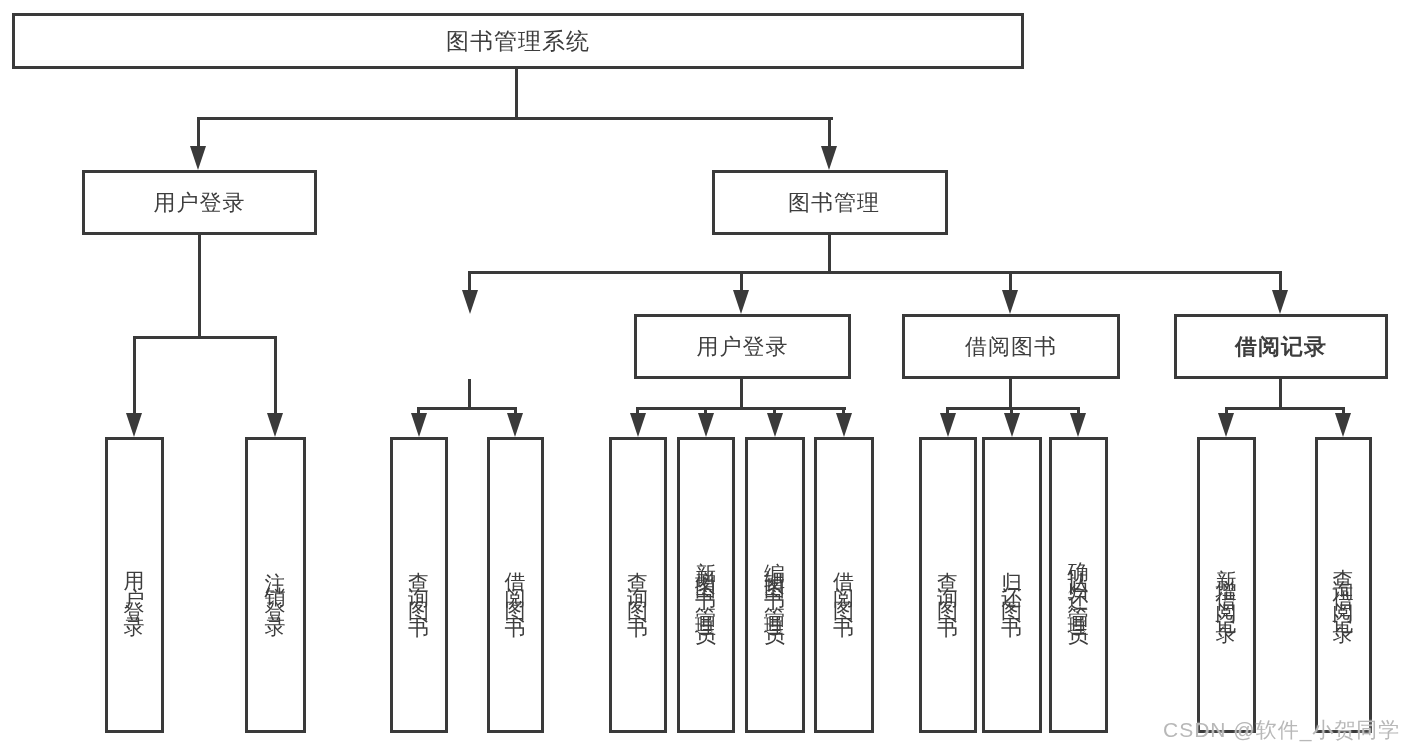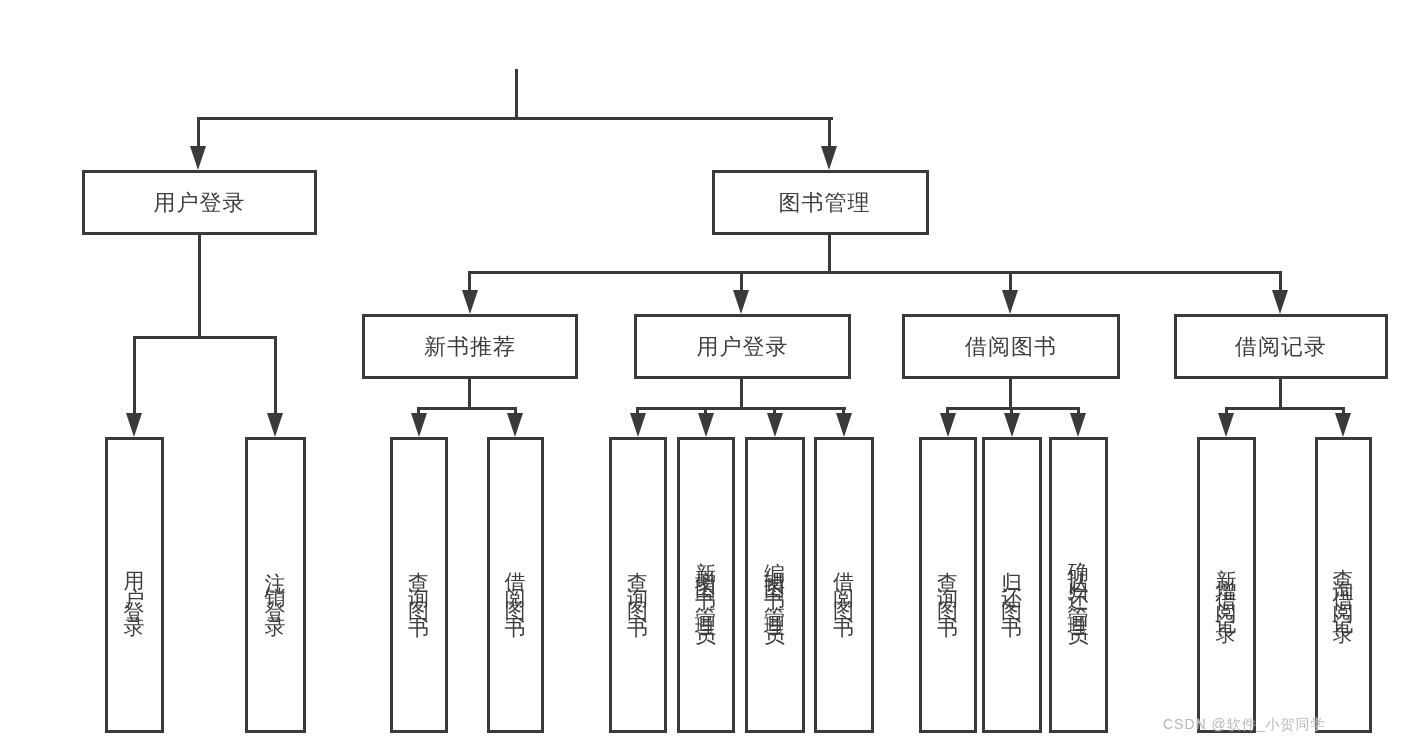--- a/index.html
+++ b/index.html
@@ -27,62 +27,62 @@
   .hl { height:3px; }
   .vl { width:3px; }
   .arr {
     position:absolute; width:0; height:0;
     border-left:8px solid transparent;
     border-right:8px solid transparent;
     border-top:24px solid #3a3a3a;
   }
   .watermark {
     position:absolute; left:1163px; top:716px;
-    font-size:14px; color:#b8b8b8; letter-spacing:1px;
+    font-size:21px; color:#b8b8b8; letter-spacing:1px;
     text-shadow:0 0 2px #ffffff; white-space:nowrap;
   }
 </style>
 </head>
 <body>
 
 <div class="canvas">
 
+  <div class="box root" style="left:12px;top:13px;width:1012px;height:56px;">图书管理系统</div>
 
   <div class="vl" style="left:515px;top:69px;height:49px;"></div>
   <div class="hl" style="left:197px;top:117px;width:636px;"></div>
   <div class="vl" style="left:197px;top:117px;height:31px;"></div>
   <div class="arr" style="left:190px;top:146px;"></div>
   <div class="vl" style="left:828px;top:117px;height:31px;"></div>
   <div class="arr" style="left:821px;top:146px;"></div>
 
   <div class="box" style="left:82px;top:170px;width:235px;height:65px;">用户登录</div>
-  <div class="box" style="left:712px;top:170px;width:217px;height:65px;padding-left:8px;">图书管理</div>
+  <div class="box" style="left:712px;top:170px;width:236px;height:65px;padding-left:8px;">图书管理</div>
 
   <div class="vl" style="left:198px;top:235px;height:102px;"></div>
   <div class="hl" style="left:133px;top:336px;width:144px;"></div>
   <div class="vl" style="left:133px;top:336px;height:79px;"></div>
   <div class="arr" style="left:126px;top:413px;"></div>
   <div class="vl" style="left:274px;top:336px;height:79px;"></div>
   <div class="arr" style="left:267px;top:413px;"></div>
 
   <div class="vl" style="left:828px;top:235px;height:38px;"></div>
   <div class="hl" style="left:468px;top:271px;width:814px;"></div>
   <div class="vl" style="left:468px;top:271px;height:21px;"></div>
   <div class="arr" style="left:462px;top:290px;"></div>
   <div class="vl" style="left:740px;top:271px;height:21px;"></div>
   <div class="arr" style="left:733px;top:290px;"></div>
   <div class="vl" style="left:1009px;top:271px;height:21px;"></div>
   <div class="arr" style="left:1002px;top:290px;"></div>
   <div class="vl" style="left:1279px;top:271px;height:21px;"></div>
   <div class="arr" style="left:1272px;top:290px;"></div>
 
-  <div class="box" style="left:362px;top:314px;width:216px;height:65px;">新书推荐</div>
   <div class="box" style="left:634px;top:314px;width:217px;height:65px;">用户登录</div>
   <div class="box" style="left:902px;top:314px;width:218px;height:65px;">借阅图书</div>
-  <div class="box" style="left:1174px;top:314px;width:214px;height:65px;">借阅记录</div>
+  <div class="box" style="left:1174px;top:314px;width:214px;height:65px;font-weight:bold;">借阅记录</div>
 
   <div class="vl" style="left:468px;top:379px;height:31px;"></div>
   <div class="hl" style="left:417px;top:407px;width:100px;"></div>
   <div class="vl" style="left:417px;top:407px;height:10px;"></div>
   <div class="arr" style="left:411px;top:413px;"></div>
   <div class="vl" style="left:514px;top:407px;height:10px;"></div>
   <div class="arr" style="left:507px;top:413px;"></div>
 
   <div class="vl" style="left:740px;top:379px;height:31px;"></div>
   <div class="hl" style="left:636px;top:407px;width:210px;"></div>

